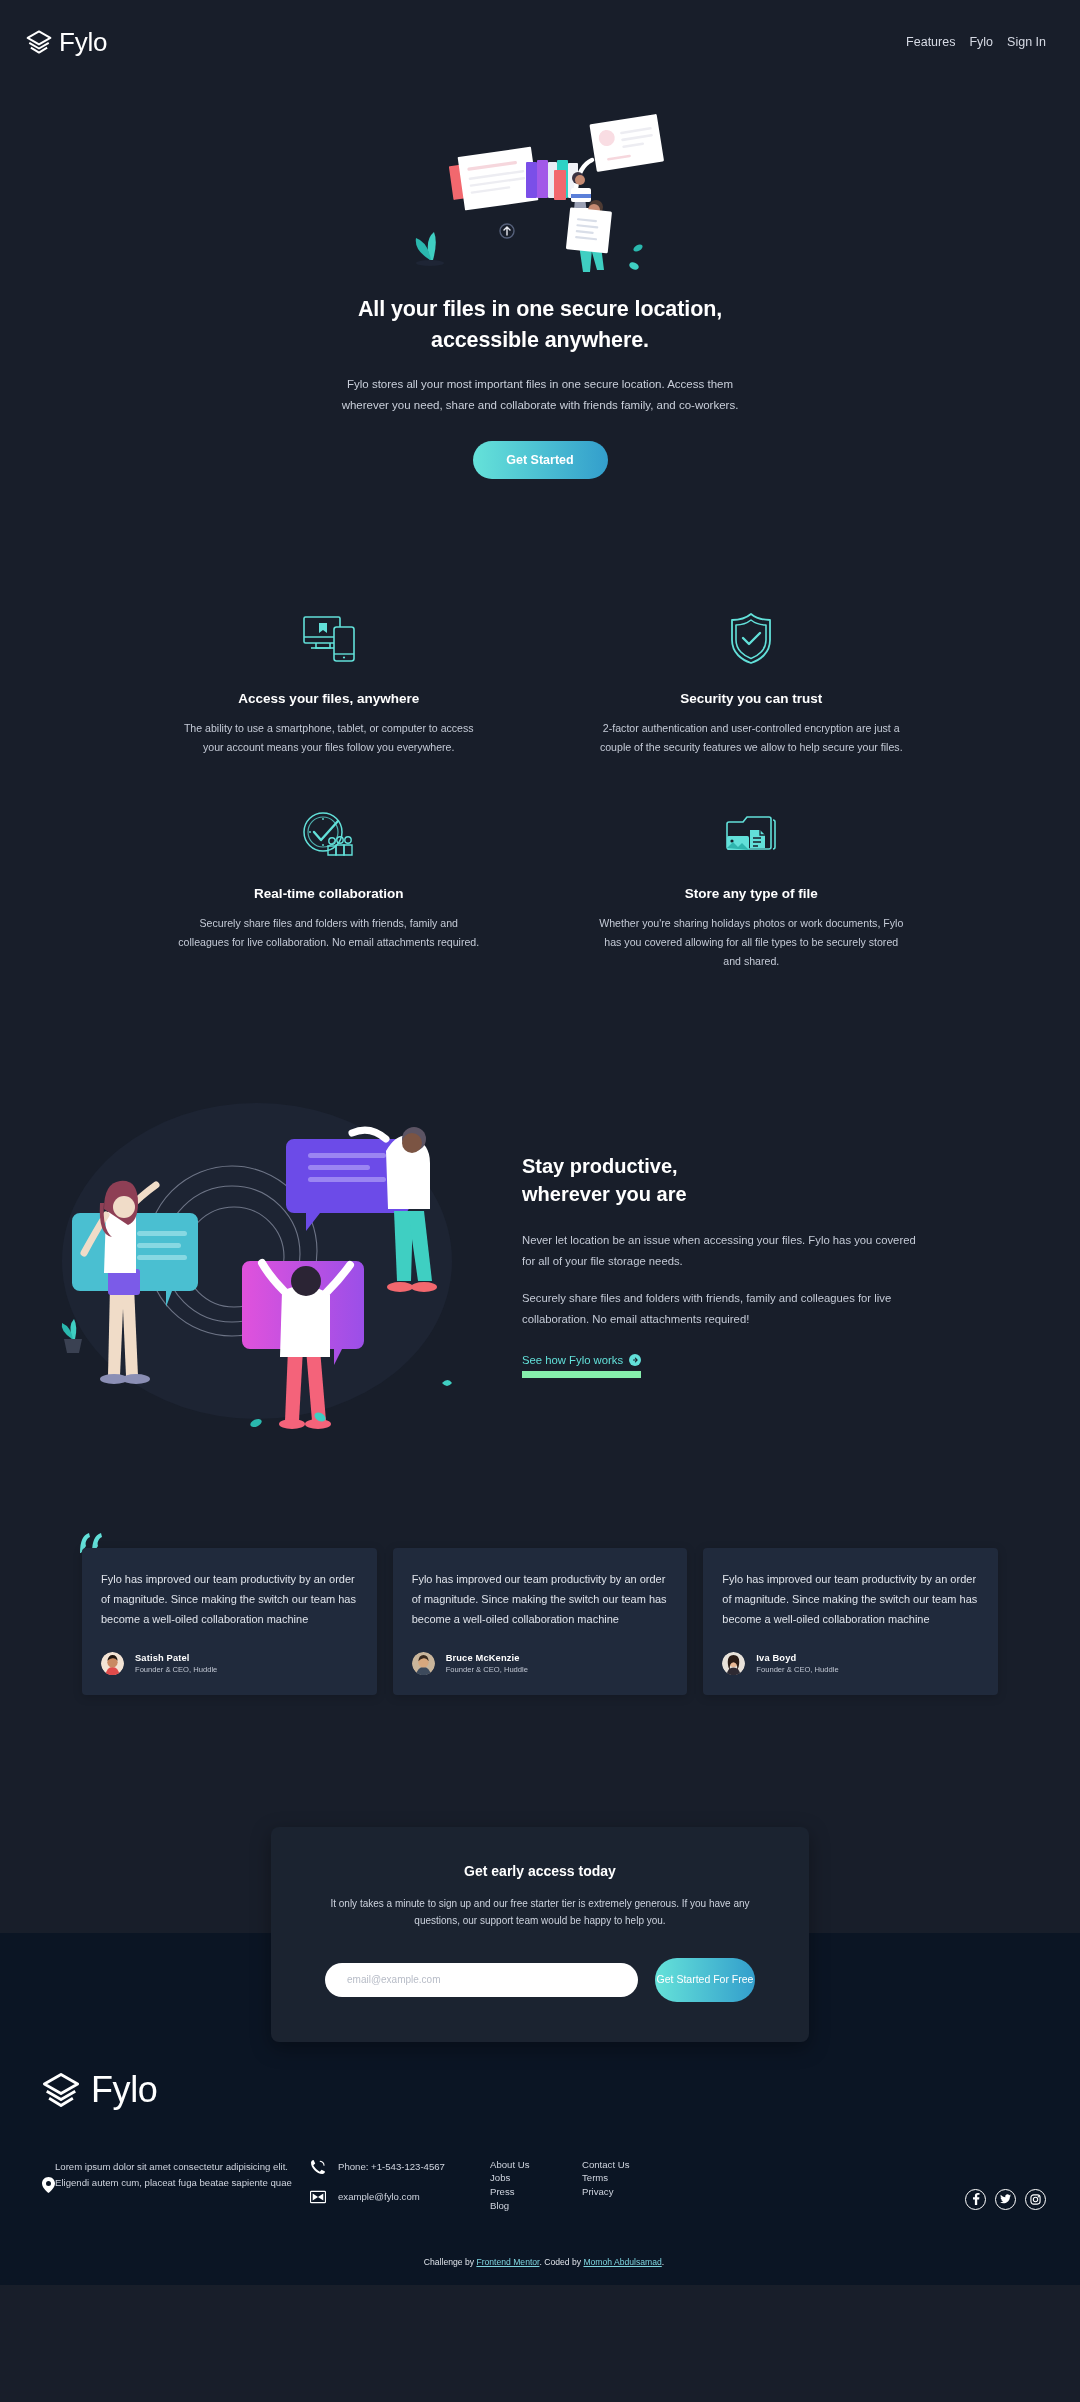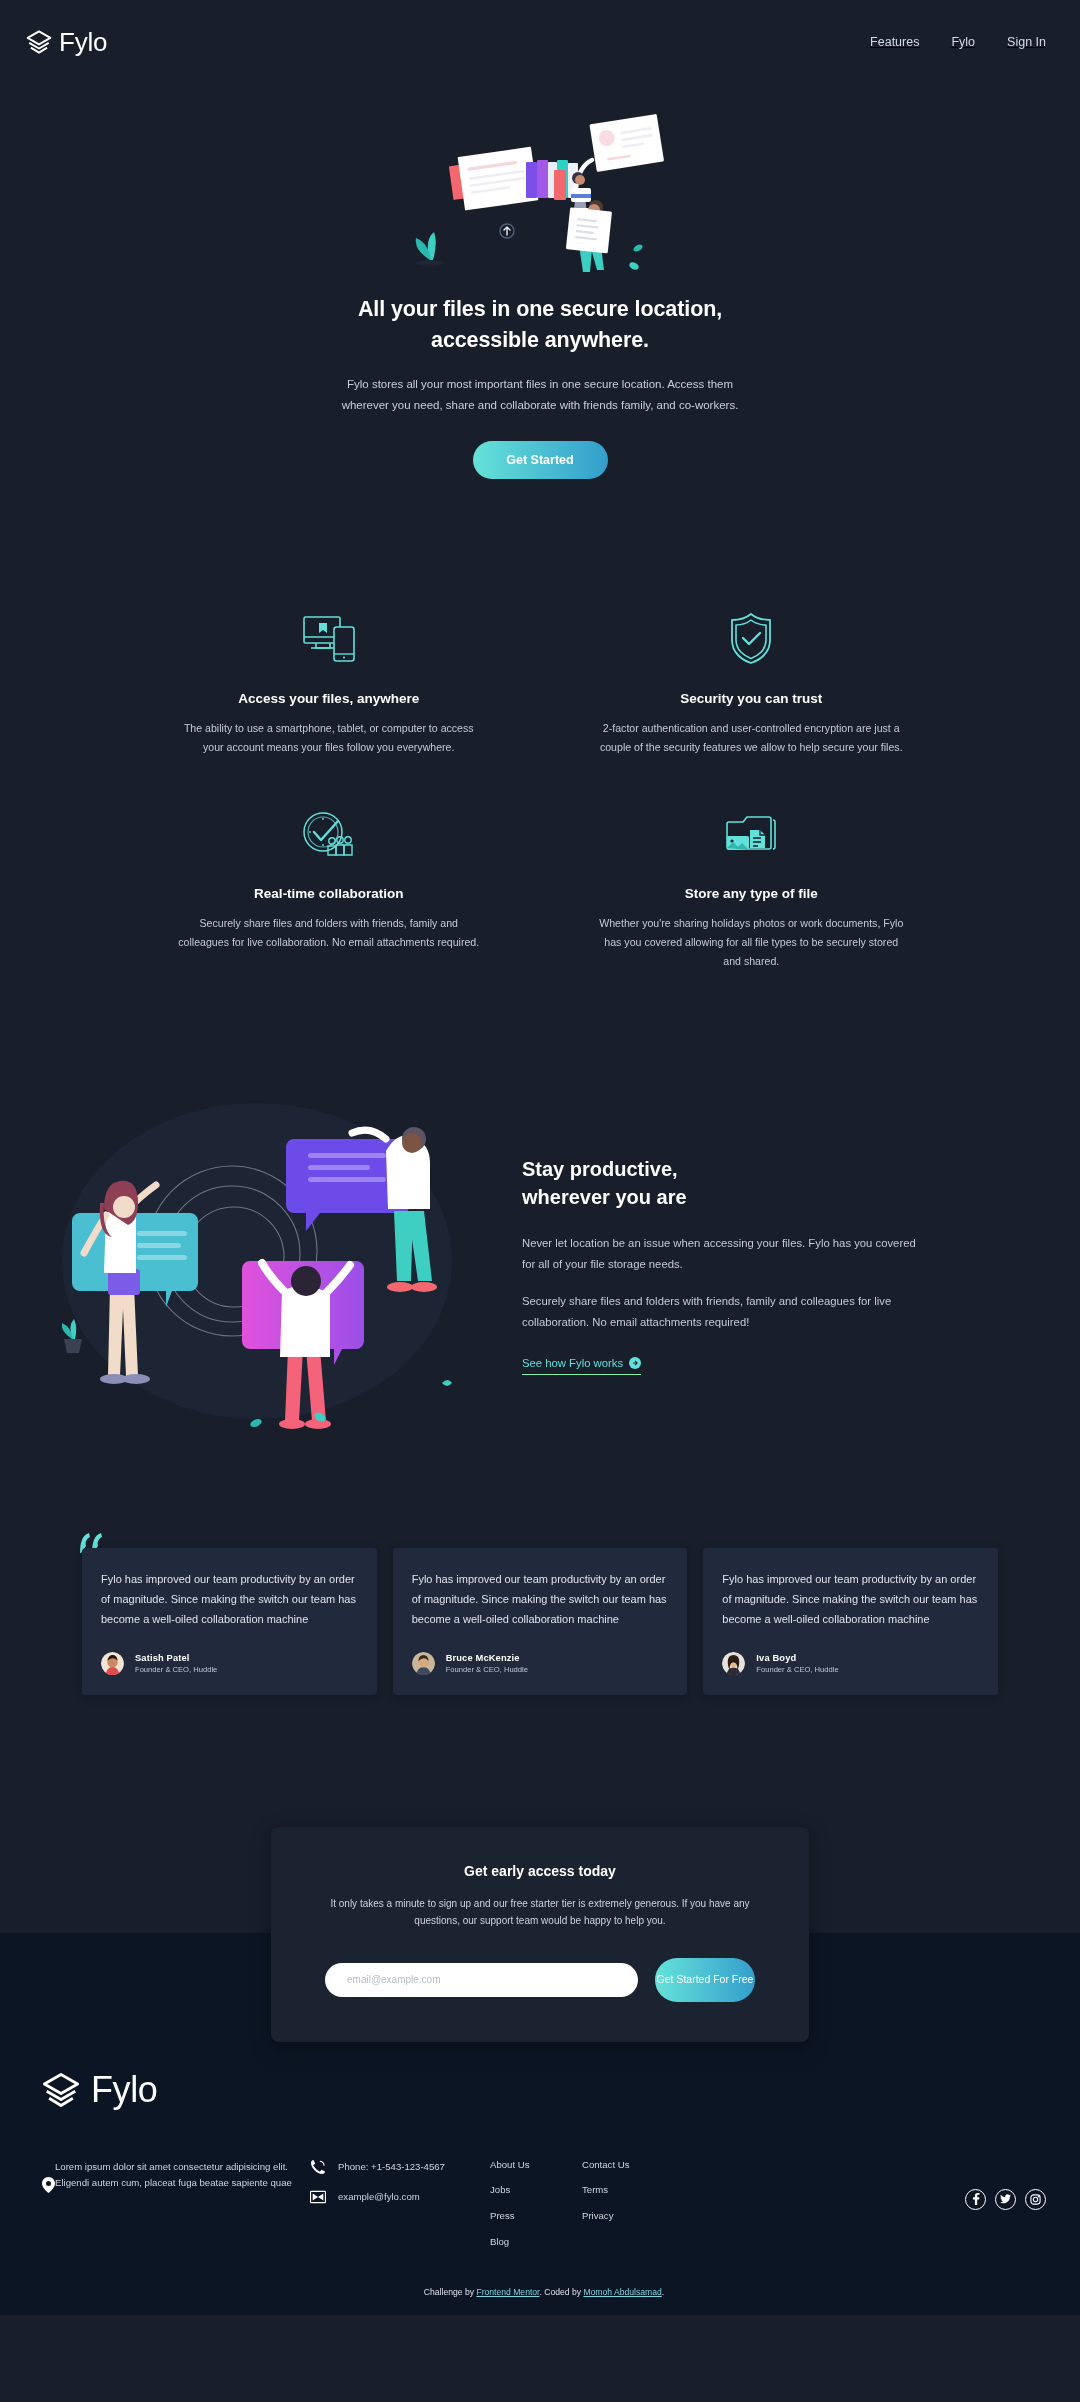--- a/index.html
+++ b/index.html
@@ -21,21 +21,21 @@
     background: #181E2A;
   }
   .logo { display: flex; align-items: center; gap: 7px; }
   .logo-mark { width: 26px; height: 26px; display:block; }
   .logo-text {
     color: #fff;
     font-size: 26px;
     letter-spacing: -0.2px;
     font-weight: 400;
   }
-  .nav { display: flex; align-items: center; gap: 32px; text-decoration: underline; }
+  .nav { display: flex; align-items: center; gap: 14px; }
   .nav a {
     color: #d6dae4;
     font-size: 12.5px;
     text-decoration: none;
   }
 
   
   .hero {
     text-align: center;
     padding: 0 0 36px;
@@ -134,21 +134,21 @@
     margin-bottom: 17px;
     max-width: 400px;
   }
   .works-link {
     display: inline-flex;
     align-items: center;
     gap: 6px;
     color: #62E0D9;
     font-size: 11.3px;
     text-decoration: none;
-    border-bottom: 1px solid #86efac;
+    border-bottom: 7px solid #86efac;
     padding-bottom: 5px;
     margin-top: 8px;
   }
 
   
   .testimonials-wrap {
     position: relative;
     padding: 112px 82px 0;
   }
   .quote-mark {
@@ -252,21 +252,21 @@
     display: grid;
     grid-template-columns: 268px 180px 92px 110px 1fr;
     align-items: start;
   }
   .fc-address { display: flex; align-items: flex-start; padding-top: 4px; }
   .fc-address .pin { margin-top: 18px; flex: none; }
   .fc-address p { color: #cfd4de; font-size: 9.6px; line-height: 1.72; }
   .fc-contact { padding-top: 4px; }
   .fc-line { display: flex; align-items: center; gap: 12px; margin-bottom: 14px; }
   .fc-line span { color: #cfd4de; font-size: 9.6px; }
-  .fc-links { padding-top: 4px; display: flex; flex-direction: column; gap: 13px; }
+  .fc-links { padding-top: 4px; display: flex; flex-direction: column; gap: 1px; }
   .fc-links a {
     color: #cfd4de;
     font-size: 9.6px;
     text-decoration: none;
     line-height: 1.35;
     max-width: 54px;
   }
   .socials { display: flex; gap: 9px; justify-content: flex-end; padding-top: 34px; }
   .soc {
     width: 21px; height: 21px; border-radius: 50%;

